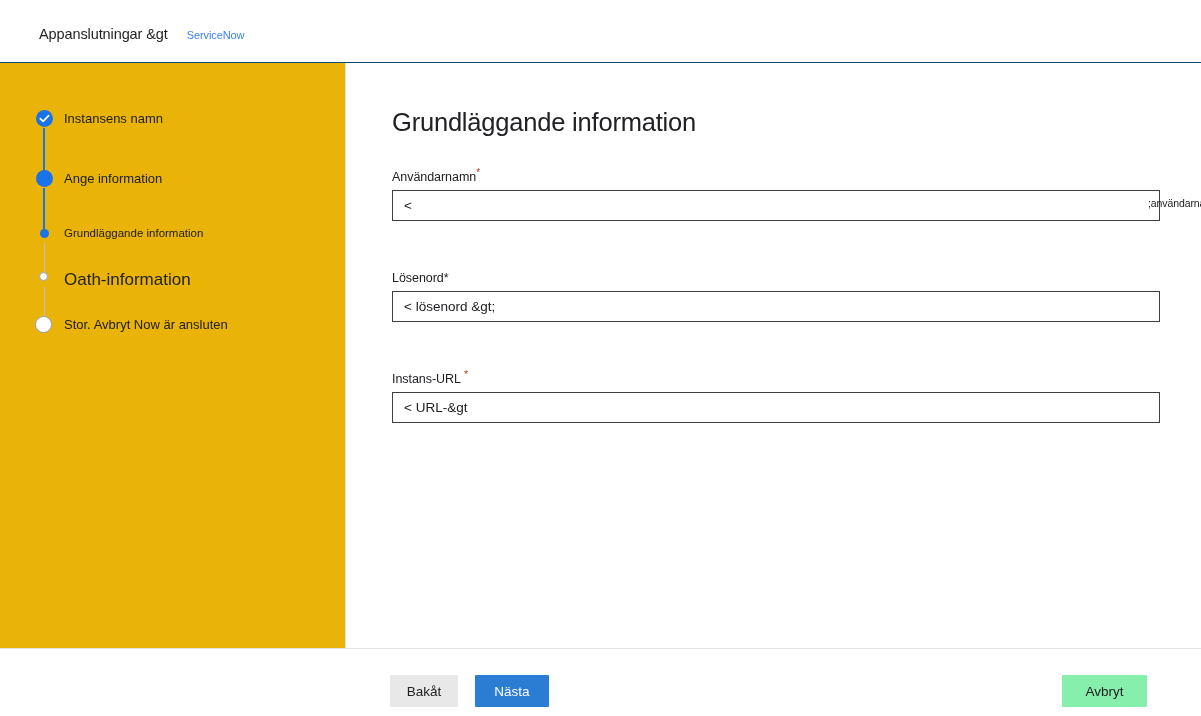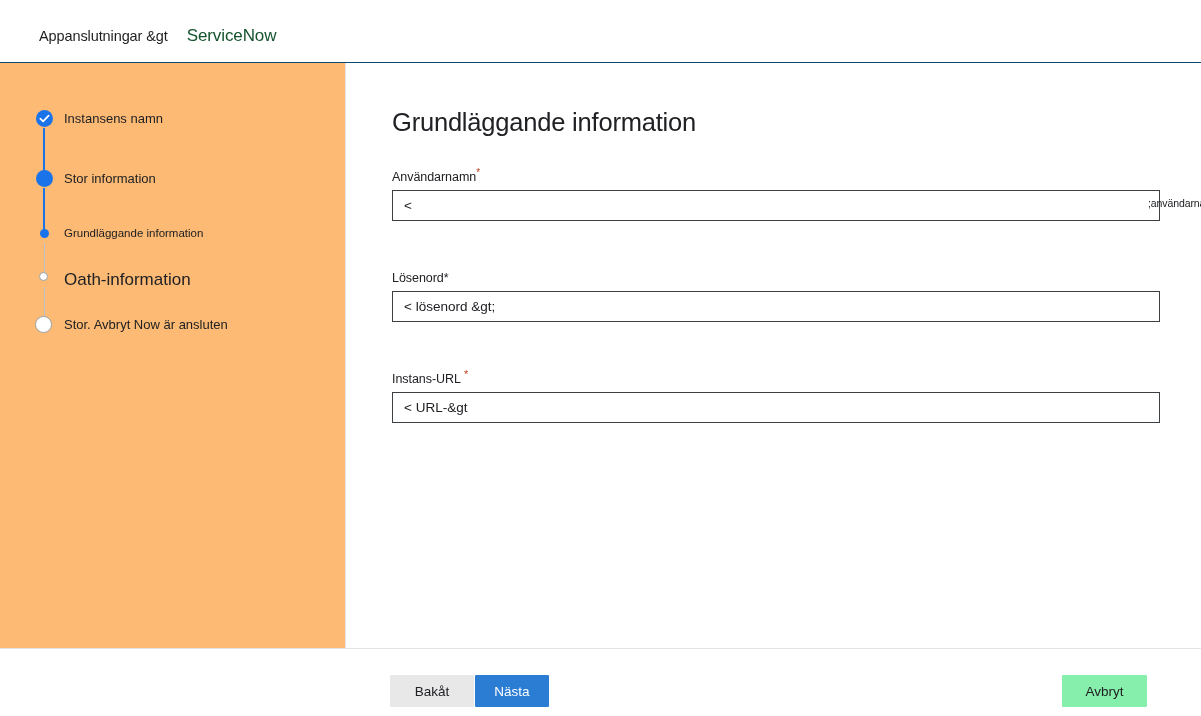--- a/index.html
+++ b/index.html
@@ -33,22 +33,22 @@
     display: flex;
     align-items: baseline;
     white-space: nowrap;
   }
   .crumb-parent {
     font-size: 14.5px;
     color: #1f1f1f;
     letter-spacing: -0.1px;
   }
   .crumb-current {
-    font-size: 17px;
-    color: #14532d;
+    font-size: 11px;
+    color: #3b82f6;
     margin-left: 19px;
     letter-spacing: -0.1px;
   }
 
   
   #v-divider {
     position: absolute;
     left: 345px;
     top: 63px;
     width: 1px;
@@ -64,21 +64,21 @@
     background: #e3e3e3;
   }
 
   
   #sidebar {
     position: absolute;
     left: 0;
     top: 63px;
     width: 345px;
     height: 585px;
-    background: #fdba74;
+    background: #eab308;
   }
   #stepper {
     position: absolute;
     left: 0;
     top: 0;
     width: 345px;
   }
   .step-marker {
     position: absolute;
     display: flex;
@@ -221,21 +221,21 @@
     border: none;
     font-family: "Liberation Sans", sans-serif;
     font-size: 13.5px;
     cursor: pointer;
     padding: 0;
     border-radius: 1px;
   }
   #btn-back {
     left: 390px;
     top: 26px;
-    width: 84px;
+    width: 68px;
     background: #e8e8e8;
     color: #202124;
   }
   #btn-next {
     left: 475px;
     top: 26px;
     width: 74px;
     background: #2b7cd3;
     color: #ffffff;
   }
@@ -273,21 +273,21 @@
         <svg width="17" height="17" viewBox="0 0 17 17" aria-hidden="true">
           <path d="M4.3 8.6 L7.1 11.3 L12.6 5.6" fill="none" stroke="#ffffff" stroke-width="1.7" stroke-linecap="round" stroke-linejoin="round"></path>
         </svg>
       </div>
     </div>
     <div class="step-label" style="left:64px; top:48px; font-size:13px;">Instansens namn</div>
 
     <div class="step-marker" style="left:36px; top:107px;">
       <div class="marker-active"></div>
     </div>
-    <div class="step-label" style="left:64px; top:108px; font-size:13px;">Stor information</div>
+    <div class="step-label" style="left:64px; top:108px; font-size:13px;">Ange information</div>
 
     <div class="step-marker" style="left:40px; top:166px;">
       <div class="marker-subactive"></div>
     </div>
     <div class="step-label" style="left:64px; top:164px; font-size:11.5px;">Grundläggande information</div>
 
     <div class="step-marker" style="left:39px; top:209px;">
       <div class="marker-sub-pending"></div>
     </div>
     <div class="step-label" style="left:64px; top:207px; font-size:17px;">Oath-information</div>

